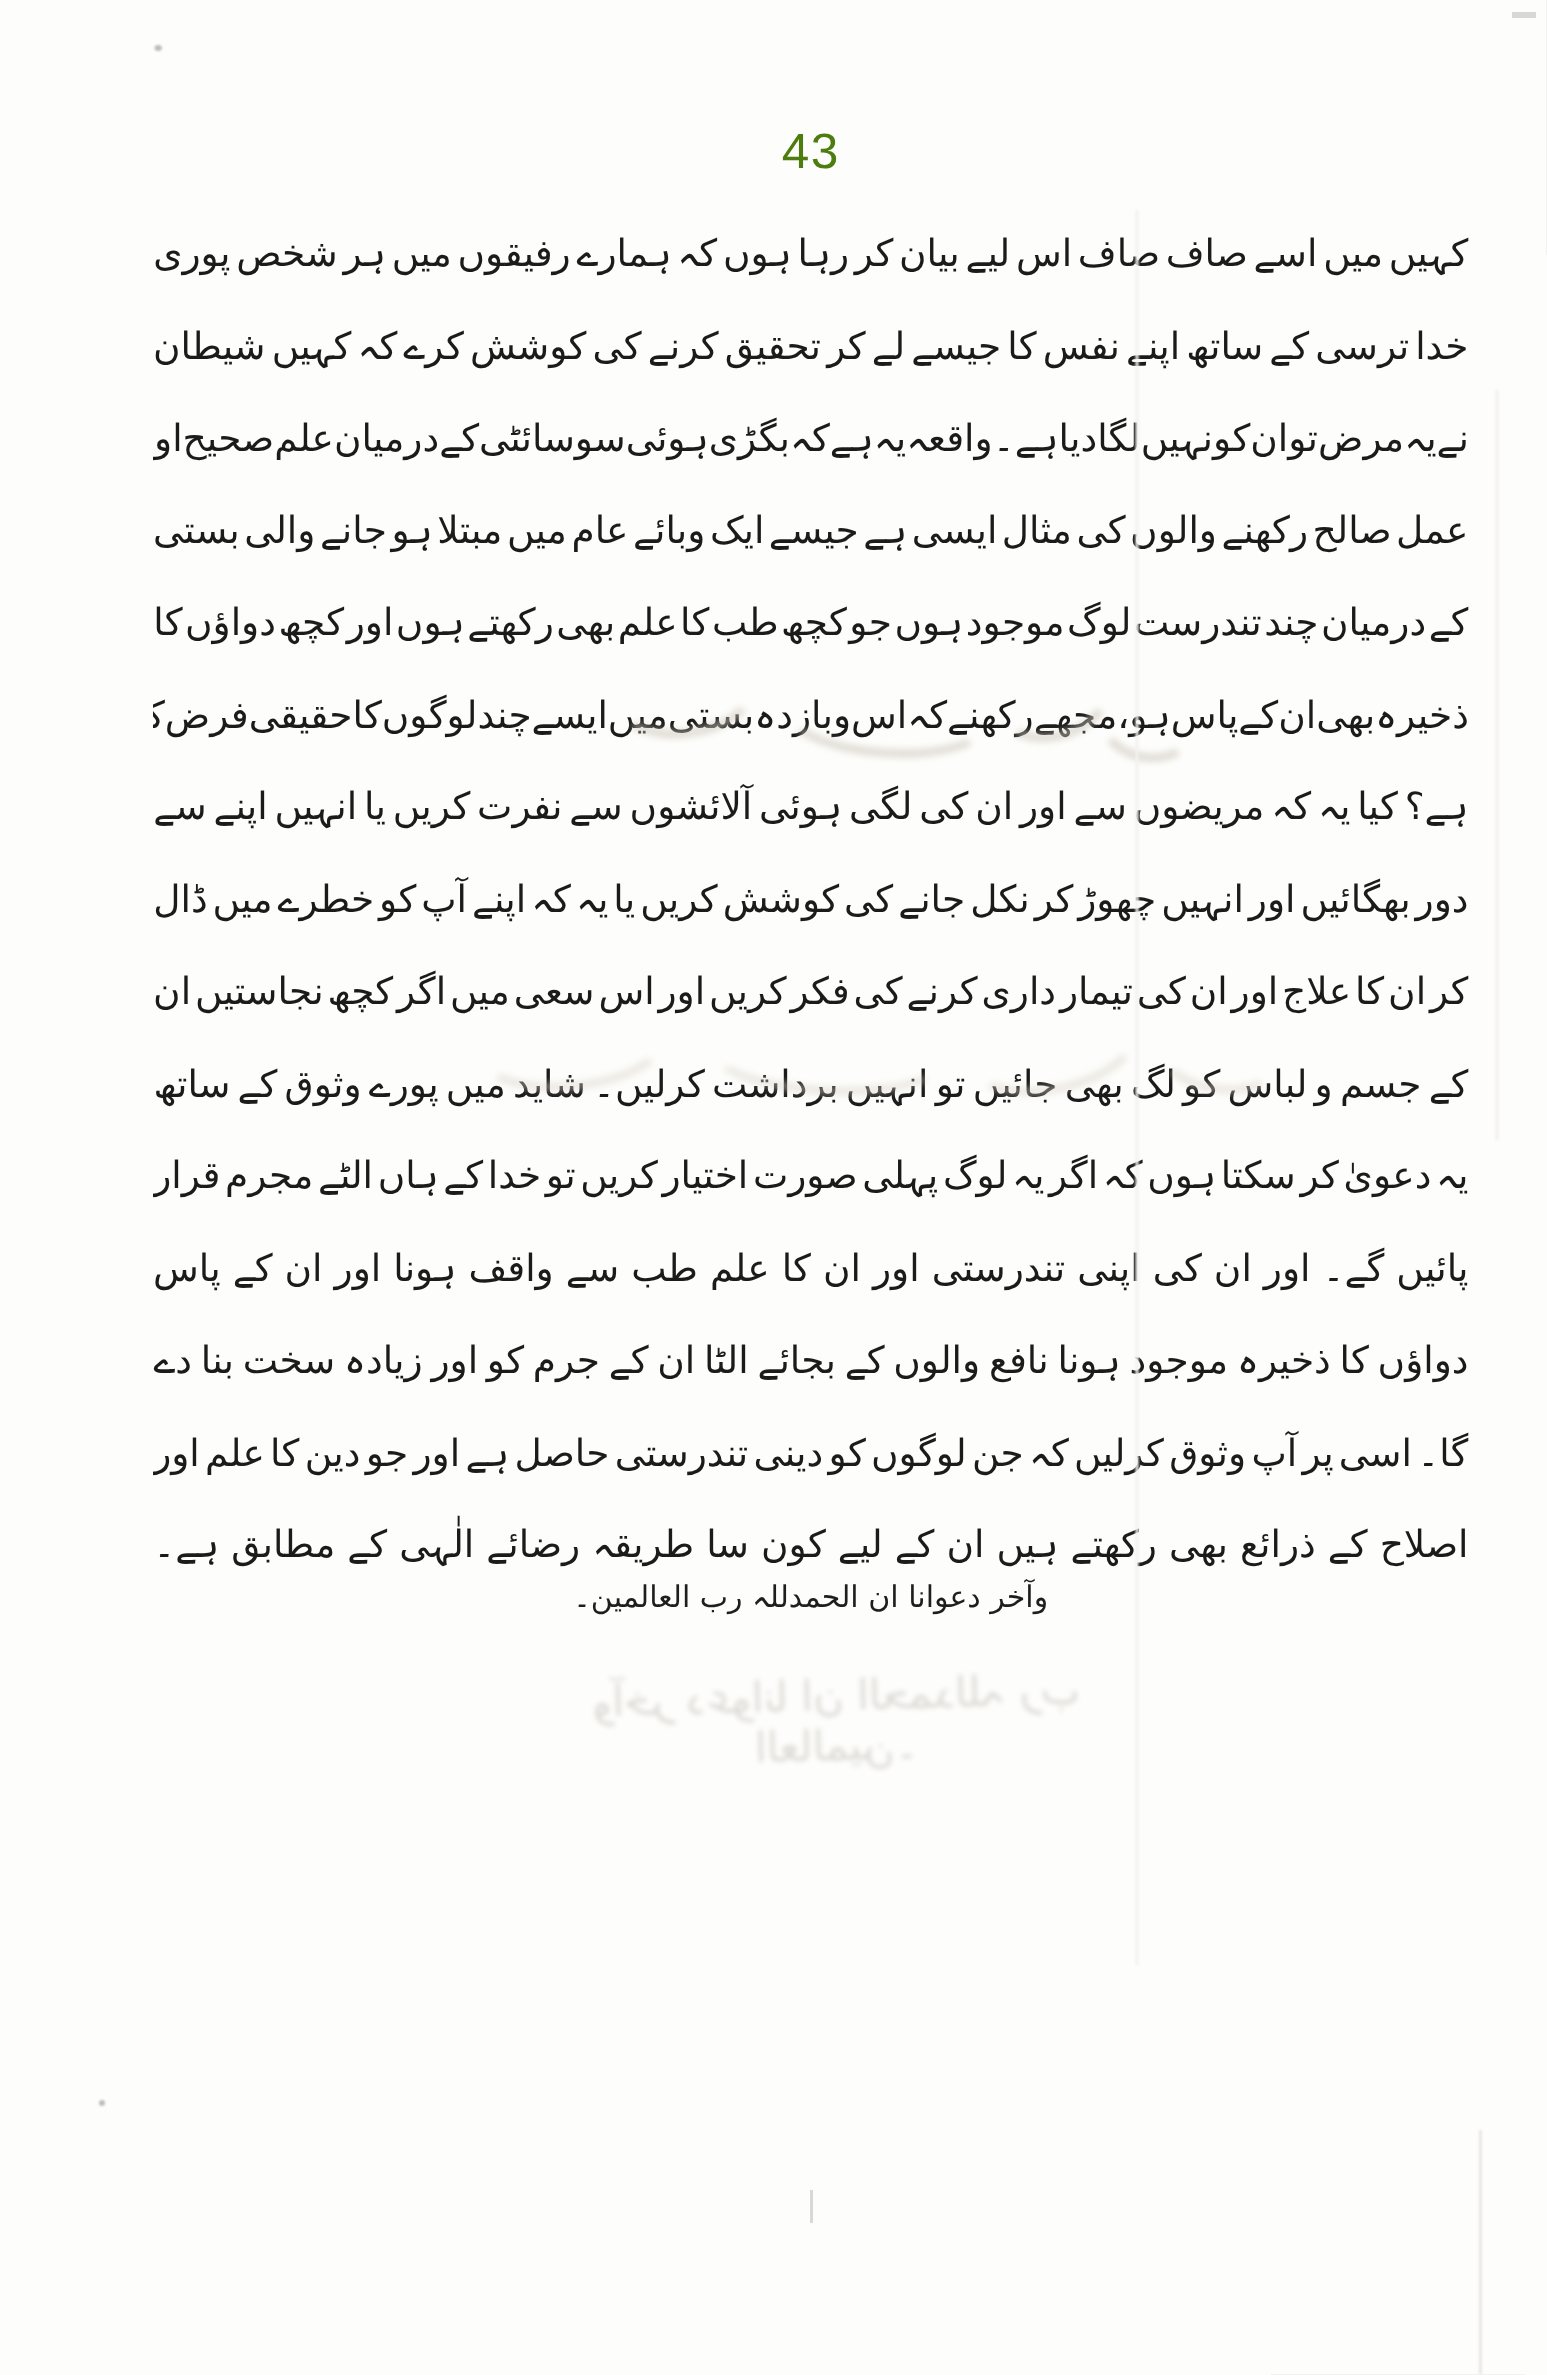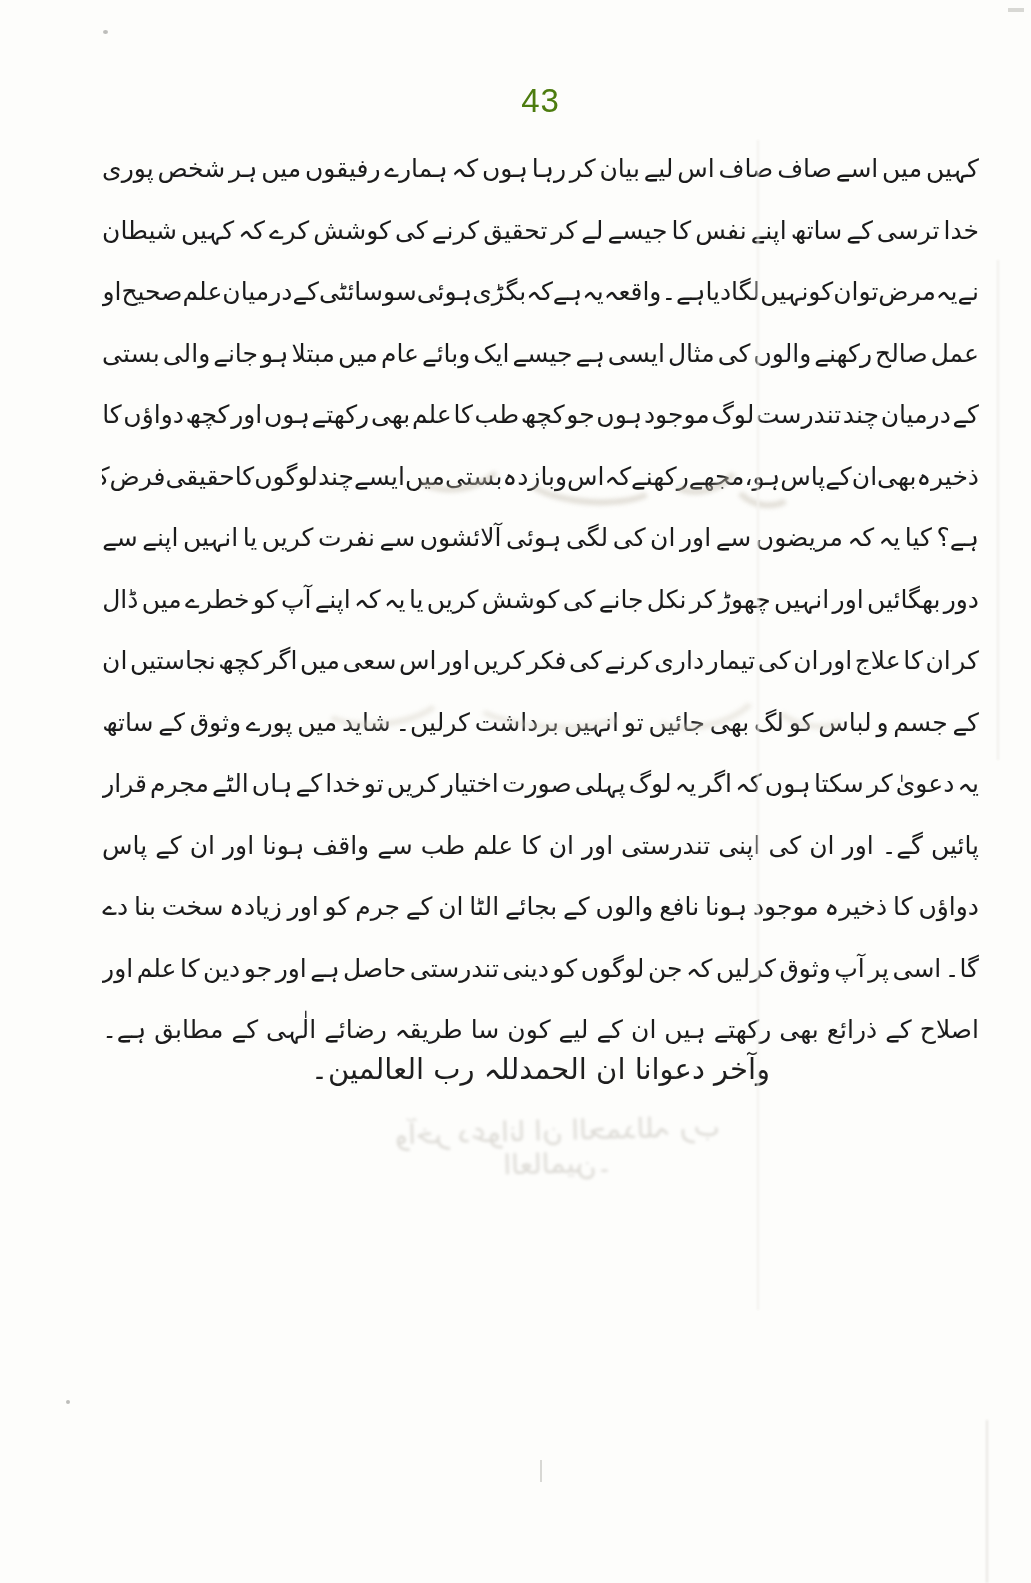--- a/index.html
+++ b/index.html
@@ -34,21 +34,21 @@
     font-size:25px;
     color:#1b1b1b;
     overflow:hidden;
   }
   .tline .w{white-space:nowrap;}
   .closing{
     position:absolute;
     top:1052px;left:102px;width:877px;
     direction:rtl;
     text-align:center;
-    font-size:29px;
+    font-size:20px;
     color:#1e1e1e;
   }
   
   .arc{
     position:absolute;
     border:6px solid transparent;
     border-bottom-color:#ccc6ba;
     border-radius:50%;
     filter:blur(2.2px);
     opacity:.55;

